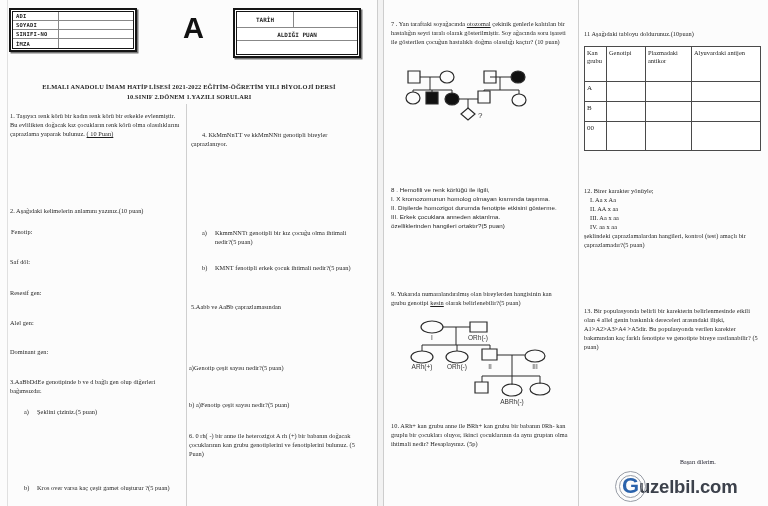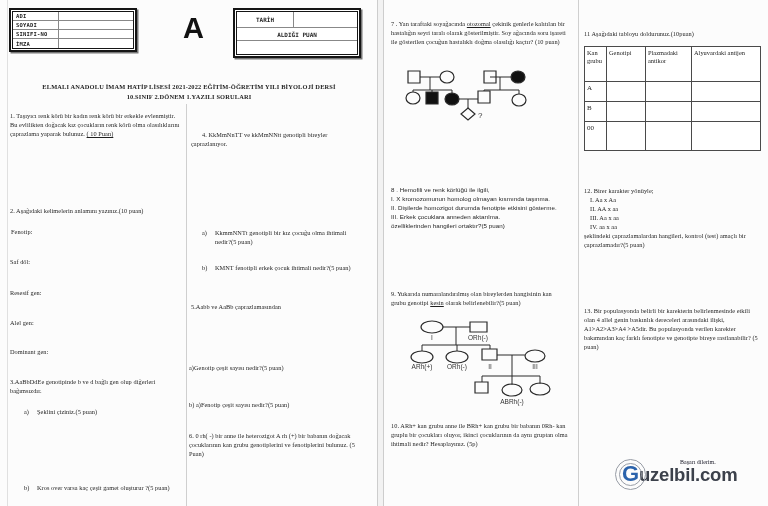--- a/index.html
+++ b/index.html
@@ -35,21 +35,21 @@
   .ped .ln{stroke:#2b2b2b;stroke-width:1;}
   .ped text{font-family:"Liberation Sans",sans-serif;fill:#333;}
   .btable{position:absolute;left:584px;top:46px;border-collapse:collapse;table-layout:fixed;background:#fff;}
   .btable th,.btable td{border:1px solid #4a4a4a;font-weight:normal;text-align:left;vertical-align:top;
         font-size:6.4px;line-height:8px;padding:2px 2px;}
   .btable th{height:30px;}
   .btable td{height:15px;}
   .btable .rl{font-size:7px;}
   .logo{position:absolute;left:620px;top:455px;width:148px;height:48px;}
   .wish{position:absolute;left:60px;top:4px;font-size:6px;color:#1a1a28;z-index:3;}
-  .brand{position:absolute;left:2px;top:8px;font:bold 18.5px "Liberation Sans",sans-serif;
+  .brand{position:absolute;left:2px;top:20px;font:bold 18.5px "Liberation Sans",sans-serif;
          color:#3c414b;letter-spacing:-.2px;white-space:nowrap;z-index:2;text-align:right;}
   .brand .g{position:relative;display:inline-block;color:#2a62ab;font-size:22px;line-height:1;}
   .brand .g::before{content:"";position:absolute;left:-7px;top:-4px;width:29px;height:29px;
          border:1.3px solid #989da6;border-radius:50%;}
   .brand .g::after{content:"";position:absolute;left:-3px;top:0px;width:21px;height:21px;
          border:1px solid #989da6;border-radius:50%;}
 </style>
 </head>
 <body>
 

